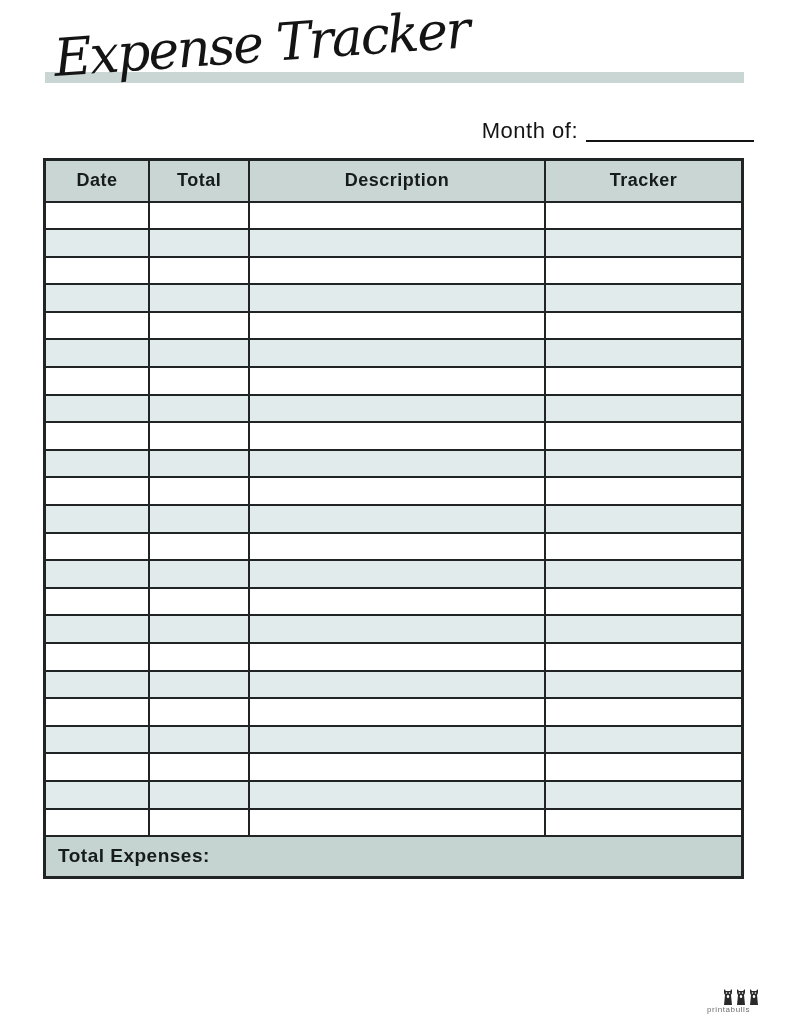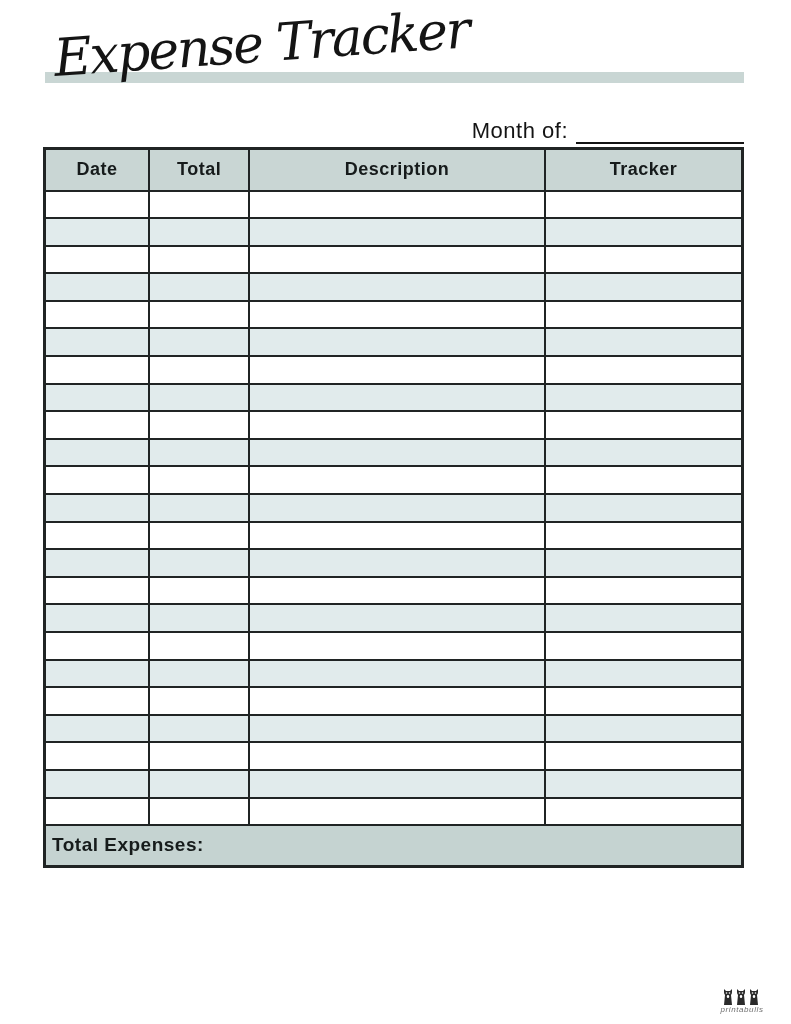--- a/index.html
+++ b/index.html
@@ -42,40 +42,39 @@
     letter-spacing:-2px;
     color:#141414;
     transform:rotate(-4deg);
     transform-origin:left bottom;
     white-space:nowrap;
   }
   
   .month-row{
     position:absolute;
     top:118px;
-    right:47px;
+    right:37px;
     display:flex;
-    align-items:flex-end;
     font-size:22px;
     letter-spacing:0.5px;
     color:#141414;
   }
   .month-label{white-space:nowrap;}
   .month-line{
     display:inline-block;
     width:168px;
     height:24px;
     margin-left:8px;
     border-bottom:2px solid #141414;
   }
   
   table.expense-table{
     position:absolute;
     left:43px;
-    top:147px;
+    top:158px;
     width:701px;
     border-collapse:collapse;
     table-layout:fixed;
   }
   table.expense-table, table.expense-table th, table.expense-table td{
     border:2px solid var(--border);
   }
   table.expense-table{border-width:3px;}
   th{
     height:42px;
@@ -94,37 +93,36 @@
     font-size:14px;
   }
   tbody tr.alt td{background:var(--row-alt-fill);}
   tfoot td{
     height:41px;
     background:var(--total-fill);
     font-size:19px;
     font-weight:600;
     letter-spacing:0.5px;
     color:#161b1b;
-    padding-left:6px;
+    padding-left:12px;
     vertical-align:middle;
   }
   .total-value{
     display:inline-block;
     min-width:120px;
     margin-left:6px;
   }
   
   .brand{
     position:absolute;
     left:707px;
     top:988px;
     width:70px;
-    text-align:center;
+    text-align:left;
     line-height:1;
-    font-style:italic;
   }
   .brand svg{display:block;margin:0 auto 1px auto;}
   .brand-name{
     font-size:8px;
     letter-spacing:0.6px;
     color:#6f6f6f;
   }
 </style>
 </head>
 <body>

